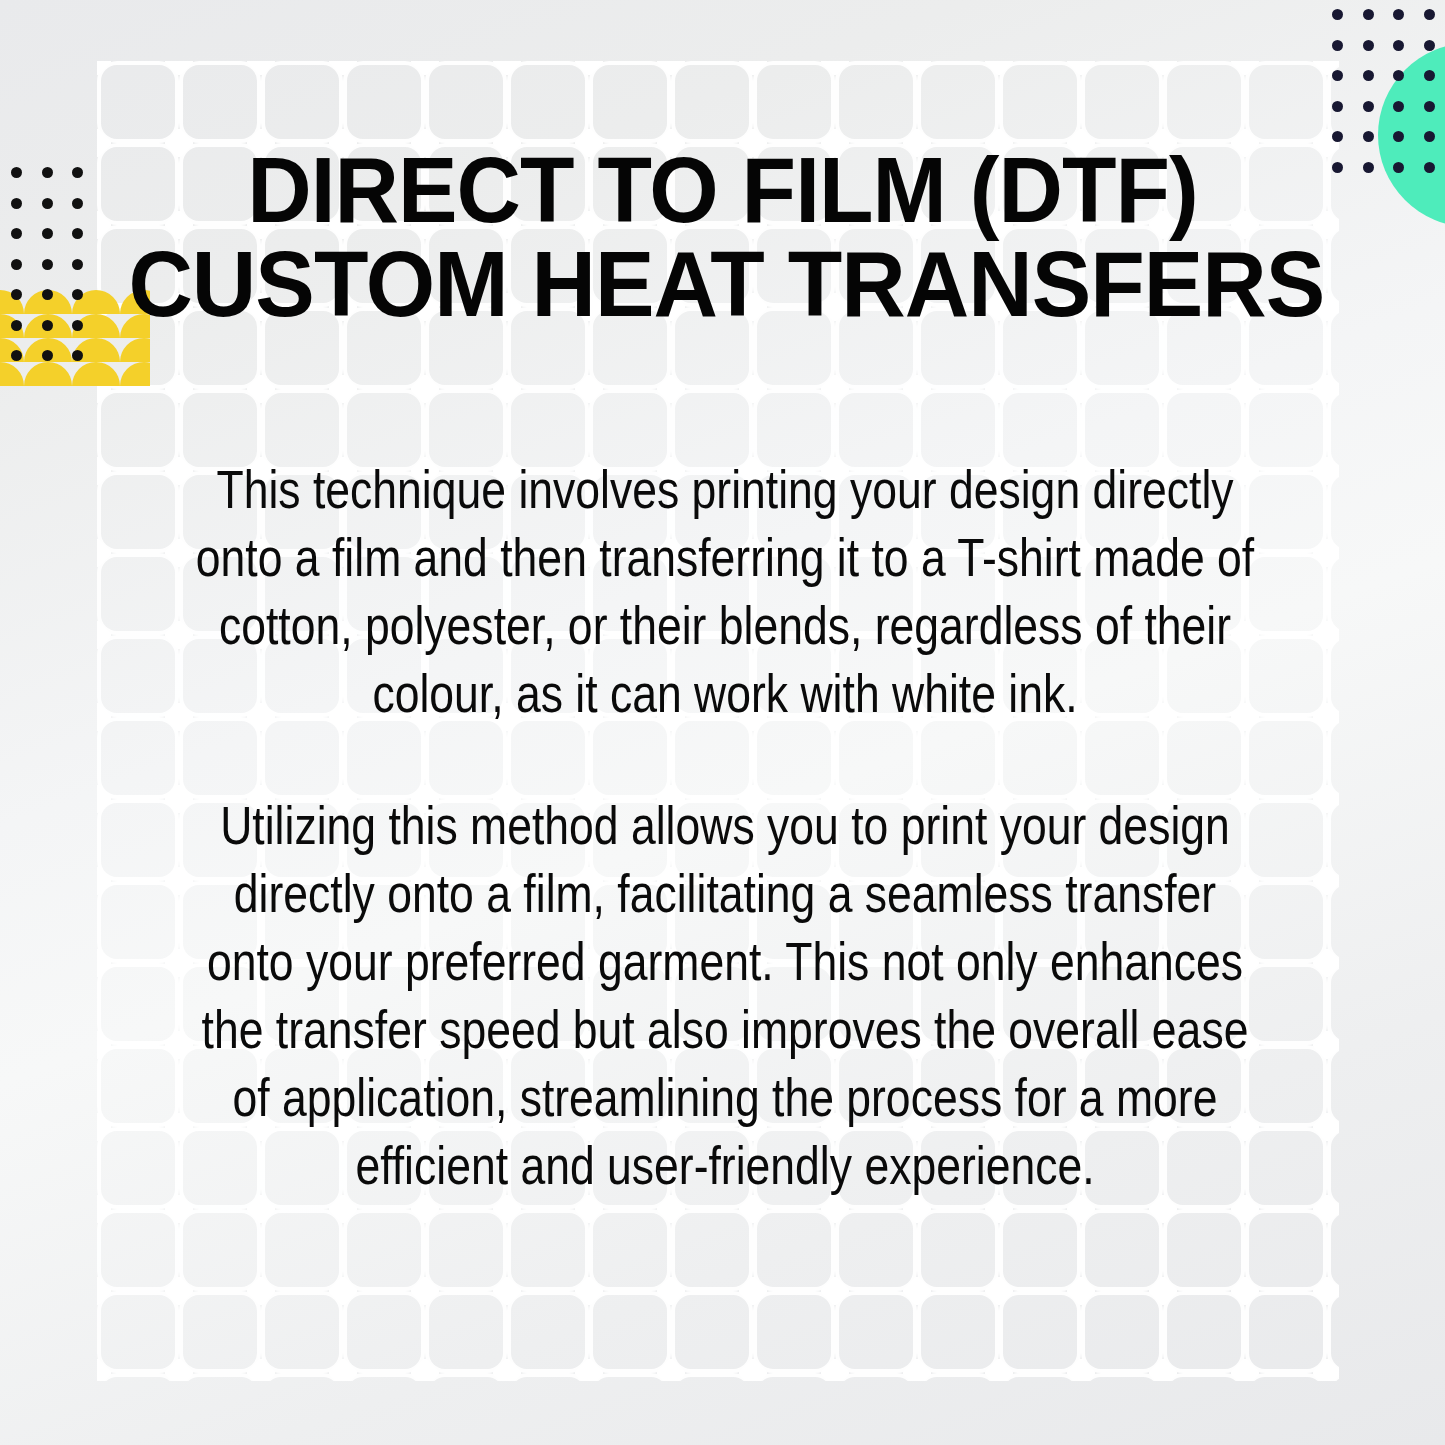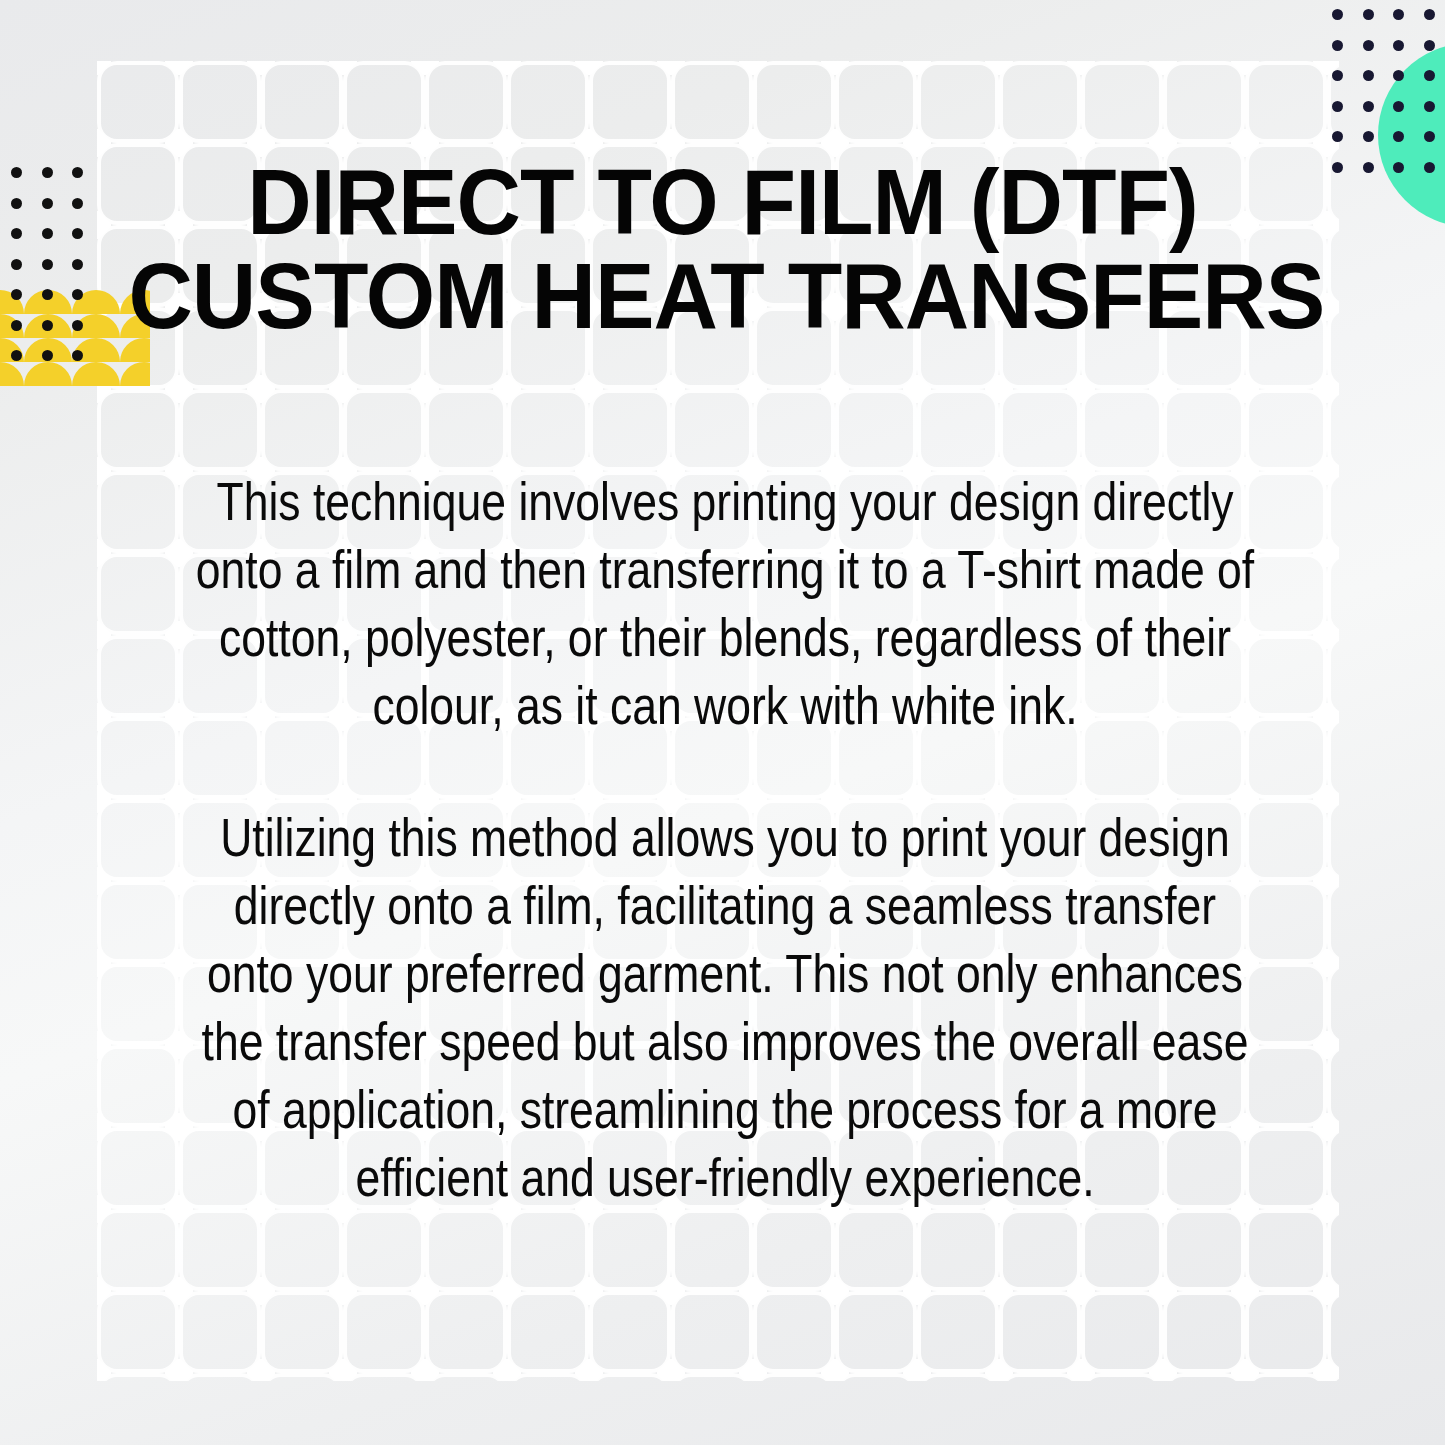--- a/index.html
+++ b/index.html
@@ -78,21 +78,21 @@
     width: 48px;
     height: 24px;
     background: #f4d02a;
     border-radius: 24px 24px 0 0;
   }
 
   
   #content {
     position: absolute;
     left: 0;
-    top: 16px;
+    top: 4px;
     width: 1445px;
     height: 1221px;
     z-index: 20;
   }
 
   #title-block {
     position: absolute;
     left: 110px;
     top: 140px;
     width: 1225px;

